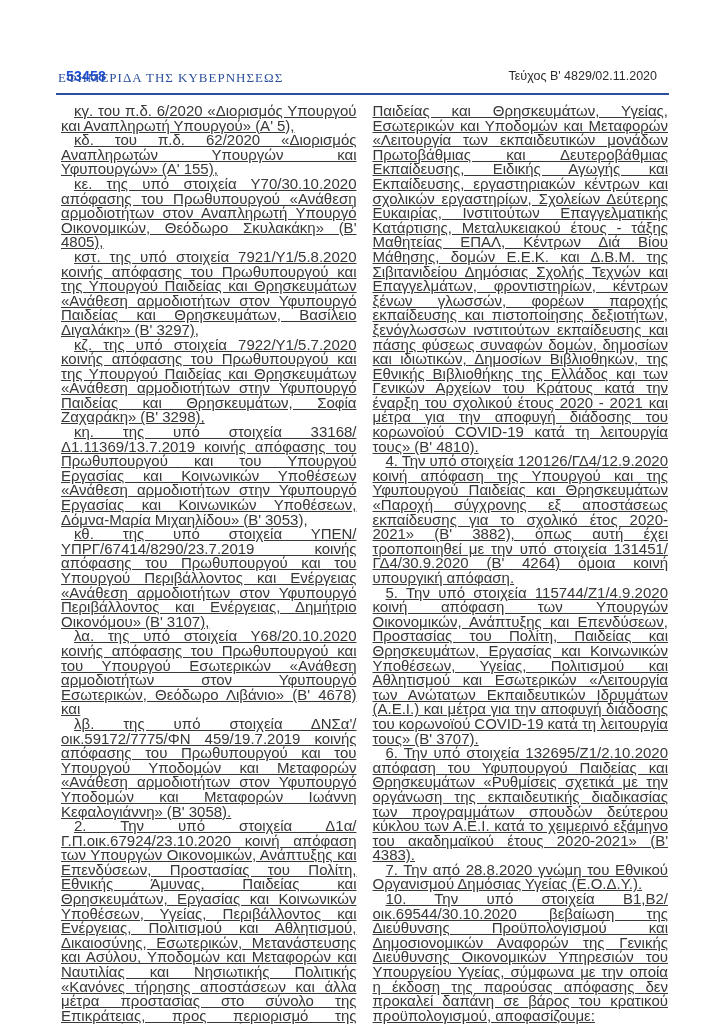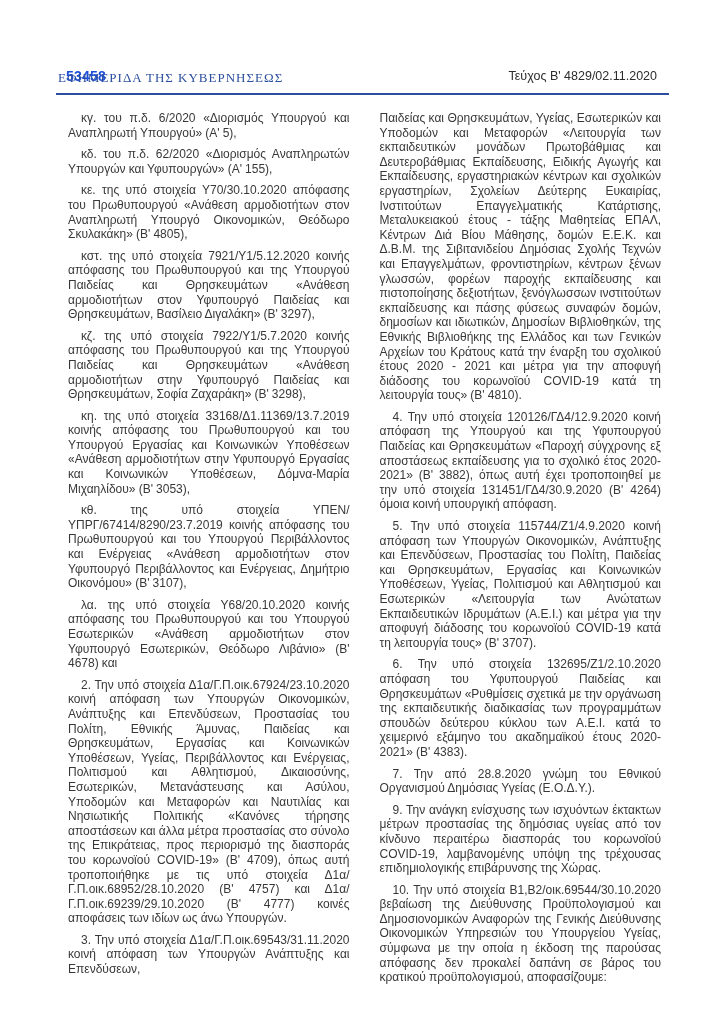--- a/index.html
+++ b/index.html
@@ -65,29 +65,30 @@
     left: 61px;
     width: 607px;
     display: flex;
     gap: 16px;
   }
   .column {
     width: 295.5px;
     flex: 0 0 295.5px;
   }
   .column p {
-    margin: 7px;
-    font-size: 12px;
+    margin: 0;
+    font-size: 15px;
     line-height: 14.6px;
     color: #383838;
     text-align: justify;
     text-indent: 13px;
     hyphens: auto;
     -webkit-hyphens: auto;
     word-spacing: -0.2px;
+    text-decoration: underline;
   }
   .column p.no-indent {
     text-indent: 0;
   }
 </style>
 </head>
 <body>
 
 <div class="page">
 
@@ -98,34 +99,34 @@
   </div>
 
   <div class="header-rule"></div>
 
   <div class="body-columns">
 
     <div class="column">
       <p>κγ. του π.δ. 6/2020 «Διορισμός Υπουργού και Αναπληρωτή Υπουργού» (Α' 5),</p>
       <p>κδ. του π.δ. 62/2020 «Διορισμός Αναπληρωτών Υπουργών και Υφυπουργών» (Α' 155),</p>
       <p>κε. της υπό στοιχεία Υ70/30.10.2020 απόφασης του Πρωθυπουργού «Ανάθεση αρμοδιοτήτων στον Αναπληρωτή Υπουργό Οικονομικών, Θεόδωρο Σκυλακάκη» (Β' 4805),</p>
-      <p>κστ. της υπό στοιχεία 7921/Υ1/5.12.2020 κοινής απόφασης του Πρωθυπουργού και της Υπουργού Παιδείας και Θρησκευμάτων «Ανάθεση αρμοδιοτήτων στον Υφυπουργό Παιδείας και Θρησκευμάτων, Βασίλειο Διγαλάκη» (Β' 3297),</p>
+      <p>κστ. της υπό στοιχεία 7921/Υ1/5.8.2020 κοινής απόφασης του Πρωθυπουργού και της Υπουργού Παιδείας και Θρησκευμάτων «Ανάθεση αρμοδιοτήτων στον Υφυπουργό Παιδείας και Θρησκευμάτων, Βασίλειο Διγαλάκη» (Β' 3297),</p>
       <p>κζ. της υπό στοιχεία 7922/Υ1/5.7.2020 κοινής απόφασης του Πρωθυπουργού και της Υπουργού Παιδείας και Θρησκευμάτων «Ανάθεση αρμοδιοτήτων στην Υφυπουργό Παιδείας και Θρησκευμάτων, Σοφία Ζαχαράκη» (Β' 3298),</p>
       <p>κη. της υπό στοιχεία 33168/Δ1.11369/13.7.2019 κοινής απόφασης του Πρωθυπουργού και του Υπουργού Εργασίας και Κοινωνικών Υποθέσεων «Ανάθεση αρμοδιοτήτων στην Υφυπουργό Εργασίας και Κοινωνικών Υποθέσεων, Δόμνα-Μαρία Μιχαηλίδου» (Β' 3053),</p>
       <p>κθ. της υπό στοιχεία ΥΠΕΝ/ΥΠΡΓ/67414/8290/23.7.2019 κοινής απόφασης του Πρωθυπουργού και του Υπουργού Περιβάλλοντος και Ενέργειας «Ανάθεση αρμοδιοτήτων στον Υφυπουργό Περιβάλλοντος και Ενέργειας, Δημήτριο Οικονόμου» (Β' 3107),</p>
       <p>λα. της υπό στοιχεία Υ68/20.10.2020 κοινής απόφασης του Πρωθυπουργού και του Υπουργού Εσωτερικών «Ανάθεση αρμοδιοτήτων στον Υφυπουργό Εσωτερικών, Θεόδωρο Λιβάνιο» (Β' 4678) και</p>
+      <p>λβ. της υπό στοιχεία ΔΝΣα'/οικ.59172/7775/ΦΝ 459/19.7.2019 κοινής απόφασης του Πρωθυπουργού και του Υπουργού Υποδομών και Μεταφορών «Ανάθεση αρμοδιοτήτων στον Υφυπουργό Υποδομών και Μεταφορών Ιωάννη Κεφαλογιάννη» (Β' 3058).</p>
       <p>2. Την υπό στοιχεία Δ1α/Γ.Π.οικ.67924/23.10.2020 κοινή απόφαση των Υπουργών Οικονομικών, Ανάπτυξης και Επενδύσεων, Προστασίας του Πολίτη, Εθνικής Άμυνας, Παιδείας και Θρησκευμάτων, Εργασίας και Κοινωνικών Υποθέσεων, Υγείας, Περιβάλλοντος και Ενέργειας, Πολιτισμού και Αθλητισμού, Δικαιοσύνης, Εσωτερικών, Μετανάστευσης και Ασύλου, Υποδομών και Μεταφορών και Ναυτιλίας και Νησιωτικής Πολιτικής «Κανόνες τήρησης αποστάσεων και άλλα μέτρα προστασίας στο σύνολο της Επικράτειας, προς περιορισμό της διασποράς του κορωνοϊού COVID-19» (Β' 4709), όπως αυτή τροποποιήθηκε με τις υπό στοιχεία Δ1α/Γ.Π.οικ.68952/28.10.2020 (Β' 4757) και Δ1α/Γ.Π.οικ.69239/29.10.2020 (Β' 4777) κοινές αποφάσεις των ιδίων ως άνω Υπουργών.</p>
       <p>3. Την υπό στοιχεία Δ1α/Γ.Π.οικ.69543/31.11.2020 κοινή απόφαση των Υπουργών Ανάπτυξης και Επενδύσεων,</p>
     </div>
 
     <div class="column">
       <p class="no-indent">Παιδείας και Θρησκευμάτων, Υγείας, Εσωτερικών και Υποδομών και Μεταφορών «Λειτουργία των εκπαιδευτικών μονάδων Πρωτοβάθμιας και Δευτεροβάθμιας Εκπαίδευσης, Ειδικής Αγωγής και Εκπαίδευσης, εργαστηριακών κέντρων και σχολικών εργαστηρίων, Σχολείων Δεύτερης Ευκαιρίας, Ινστιτούτων Επαγγελματικής Κατάρτισης, Μεταλυκειακού έτους - τάξης Μαθητείας ΕΠΑΛ, Κέντρων Διά Βίου Μάθησης, δομών Ε.Ε.Κ. και Δ.Β.Μ. της Σιβιτανιδείου Δημόσιας Σχολής Τεχνών και Επαγγελμάτων, φροντιστηρίων, κέντρων ξένων γλωσσών, φορέων παροχής εκπαίδευσης και πιστοποίησης δεξιοτήτων, ξενόγλωσσων ινστιτούτων εκπαίδευσης και πάσης φύσεως συναφών δομών, δημοσίων και ιδιωτικών, Δημοσίων Βιβλιοθηκών, της Εθνικής Βιβλιοθήκης της Ελλάδος και των Γενικών Αρχείων του Κράτους κατά την έναρξη του σχολικού έτους 2020 - 2021 και μέτρα για την αποφυγή διάδοσης του κορωνοϊού COVID-19 κατά τη λειτουργία τους» (Β' 4810).</p>
       <p>4. Την υπό στοιχεία 120126/ΓΔ4/12.9.2020 κοινή απόφαση της Υπουργού και της Υφυπουργού Παιδείας και Θρησκευμάτων «Παροχή σύγχρονης εξ αποστάσεως εκπαίδευσης για το σχολικό έτος 2020-2021» (Β' 3882), όπως αυτή έχει τροποποιηθεί με την υπό στοιχεία 131451/ΓΔ4/30.9.2020 (Β' 4264) όμοια κοινή υπουργική απόφαση.</p>
       <p>5. Την υπό στοιχεία 115744/Ζ1/4.9.2020 κοινή απόφαση των Υπουργών Οικονομικών, Ανάπτυξης και Επενδύσεων, Προστασίας του Πολίτη, Παιδείας και Θρησκευμάτων, Εργασίας και Κοινωνικών Υποθέσεων, Υγείας, Πολιτισμού και Αθλητισμού και Εσωτερικών «Λειτουργία των Ανώτατων Εκπαιδευτικών Ιδρυμάτων (Α.Ε.Ι.) και μέτρα για την αποφυγή διάδοσης του κορωνοϊού COVID-19 κατά τη λειτουργία τους» (Β' 3707).</p>
       <p>6. Την υπό στοιχεία 132695/Ζ1/2.10.2020 απόφαση του Υφυπουργού Παιδείας και Θρησκευμάτων «Ρυθμίσεις σχετικά με την οργάνωση της εκπαιδευτικής διαδικασίας των προγραμμάτων σπουδών δεύτερου κύκλου των Α.Ε.Ι. κατά το χειμερινό εξάμηνο του ακαδημαϊκού έτους 2020-2021» (Β' 4383).</p>
       <p>7. Την από 28.8.2020 γνώμη του Εθνικού Οργανισμού Δημόσιας Υγείας (Ε.Ο.Δ.Υ.).</p>
-      <p>9. Την ανάγκη ενίσχυσης των ισχυόντων έκτακτων μέτρων προστασίας της δημόσιας υγείας από τον κίνδυνο περαιτέρω διασποράς του κορωνοϊού COVID-19, λαμβανομένης υπόψη της τρέχουσας επιδημιολογικής επιβάρυνσης της Χώρας.</p>
       <p>10. Την υπό στοιχεία Β1,Β2/οικ.69544/30.10.2020 βεβαίωση της Διεύθυνσης Προϋπολογισμού και Δημοσιονομικών Αναφορών της Γενικής Διεύθυνσης Οικονομικών Υπηρεσιών του Υπουργείου Υγείας, σύμφωνα με την οποία η έκδοση της παρούσας απόφασης δεν προκαλεί δαπάνη σε βάρος του κρατικού προϋπολογισμού, αποφασίζουμε:</p>
     </div>
 
   </div>
 
 </div>
 
 </body></html>

